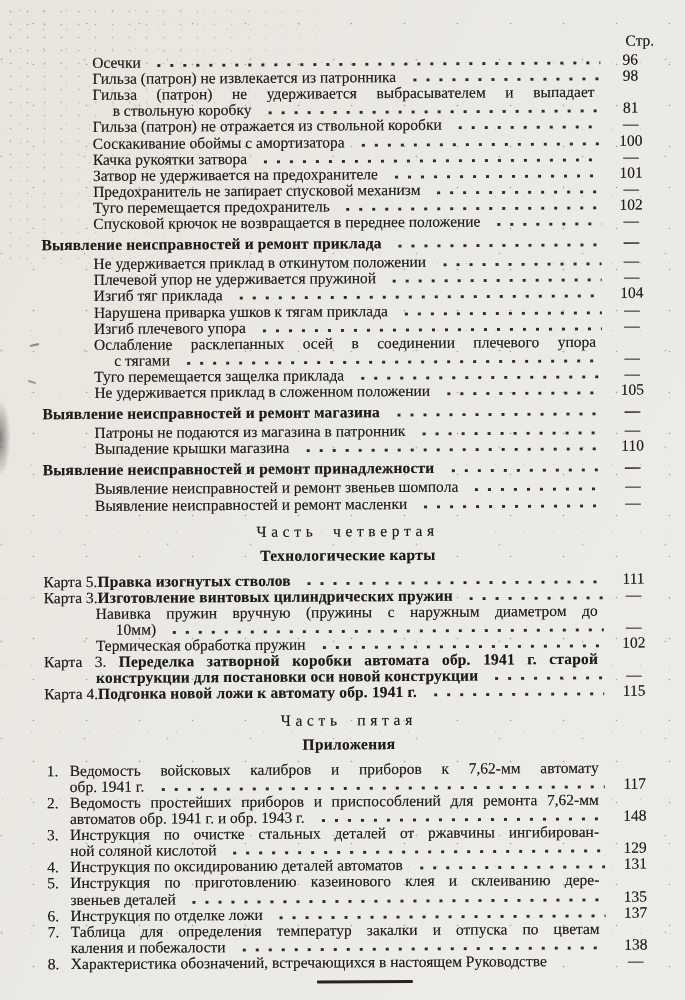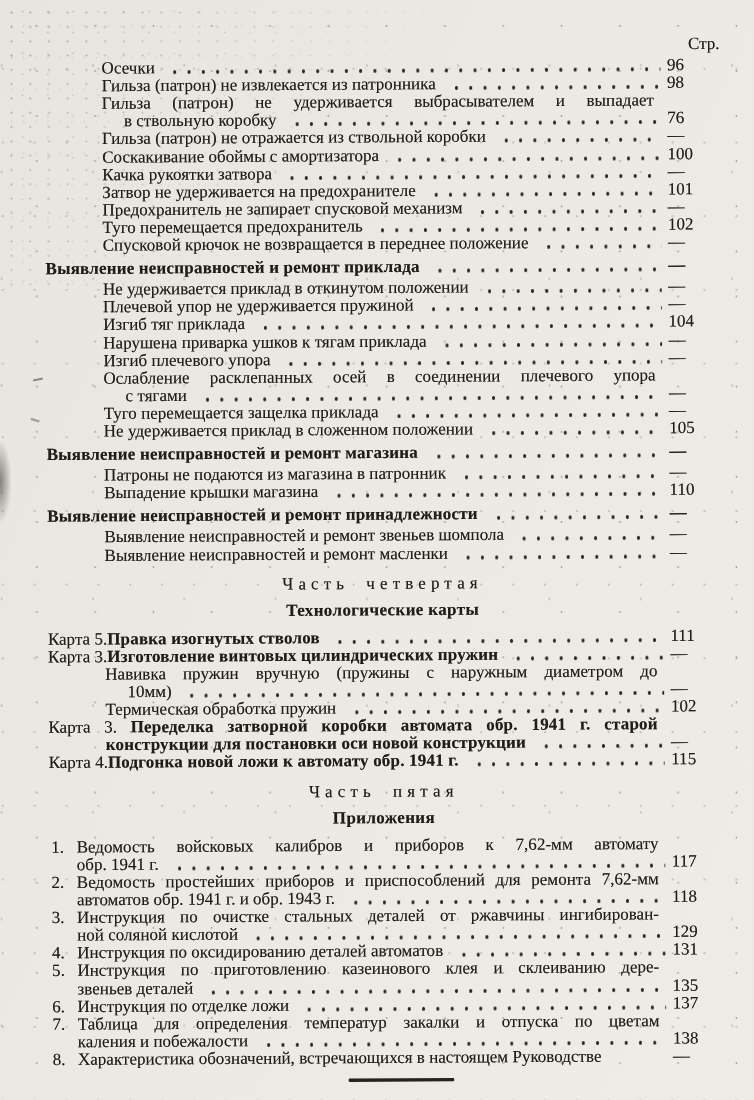--- a/index.html
+++ b/index.html
@@ -36,21 +36,21 @@
 
   .toc{position:absolute;left:38px;right:28px;top:0;transform:rotate(-0.35deg);transform-origin:40px 500px;
     text-shadow:0 0 .4px rgba(30,28,24,.55);}
   .line{line-height:16.1px;}
   .line.cont{text-align:justify;text-align-last:justify;padding-right:60px;}
   .line.last{display:flex;align-items:baseline;white-space:nowrap;}
   .leader{flex:1 1 auto;align-self:stretch;min-width:10px;margin:0 6px 0 8px;
     background-image:radial-gradient(circle, #2e2b26 1.4px, rgba(0,0,0,0) 1.8px);
     background-size:13px 16.1px;background-repeat:repeat-x;background-position:4px 3px;}
   .spacer{flex:1 1 auto;}
-  .page{flex:0 0 48px;text-align:left;font-weight:normal;}
+  .page{flex:0 0 48px;text-align:center;font-weight:normal;}
   .str{ text-align:right;padding-top:36px;margin-bottom:3px;}
   .entry.sec{margin:5px 0 3px;}
   .entry.sec .line span{font-weight:bold;letter-spacing:.01em;}
   .part{text-align:center;letter-spacing:.30em;word-spacing:.45em;margin-top:11px;line-height:16.1px;}
   .subtitle{text-align:center;font-weight:bold;letter-spacing:.02em;margin:8px 0 9px;line-height:16.1px;}
   .b{font-weight:bold;letter-spacing:.01em;}
   .i{}
   .num{display:inline-block;min-width:23px;}
   .ind-i0{padding-left:5px;}
   .ind-i1{padding-left:57px;}
@@ -85,21 +85,21 @@
           <span>Гильза (патрон) не извлекается из патронника</span>
           <span class="leader"></span>
           <span class="page">98</span>
         </div>
       </div>
       <div class="entry">
         <div class="line ind-i1 cont"><span>Гильза (патрон) не удерживается выбрасывателем и выпадает</span></div>
         <div class="line wind-w2 last">
           <span>в ствольную коробку</span>
           <span class="leader"></span>
-          <span class="page">76</span>
+          <span class="page">81</span>
         </div>
       </div>
       <div class="entry">
         <div class="line ind-i1 last">
           <span>Гильза (патрон) не отражается из ствольной коробки</span>
           <span class="leader"></span>
           <span class="page">—</span>
         </div>
       </div>
       <div class="entry">
@@ -309,21 +309,21 @@
           <span>обр. 1941 г.</span>
           <span class="leader"></span>
           <span class="page">117</span>
         </div>
       </div>
       <div class="entry">
         <div class="line ind-num cont"><span class="num ">2.</span><span>Ведомость простейших приборов и приспособлений для ремонта 7,62-</span><span class="i ">мм</span></div>
         <div class="line wind-w0 last">
           <span>автоматов обр. 1941 г. и обр. 1943 г.</span>
           <span class="leader"></span>
-          <span class="page">118</span>
+          <span class="page">148</span>
         </div>
       </div>
       <div class="entry">
         <div class="line ind-num cont"><span class="num ">3.</span><span>Инструкция по очистке стальных деталей от ржавчины ингибирован-</span></div>
         <div class="line wind-w0 last">
           <span>ной соляной кислотой</span>
           <span class="leader"></span>
           <span class="page">129</span>
         </div>
       </div>

